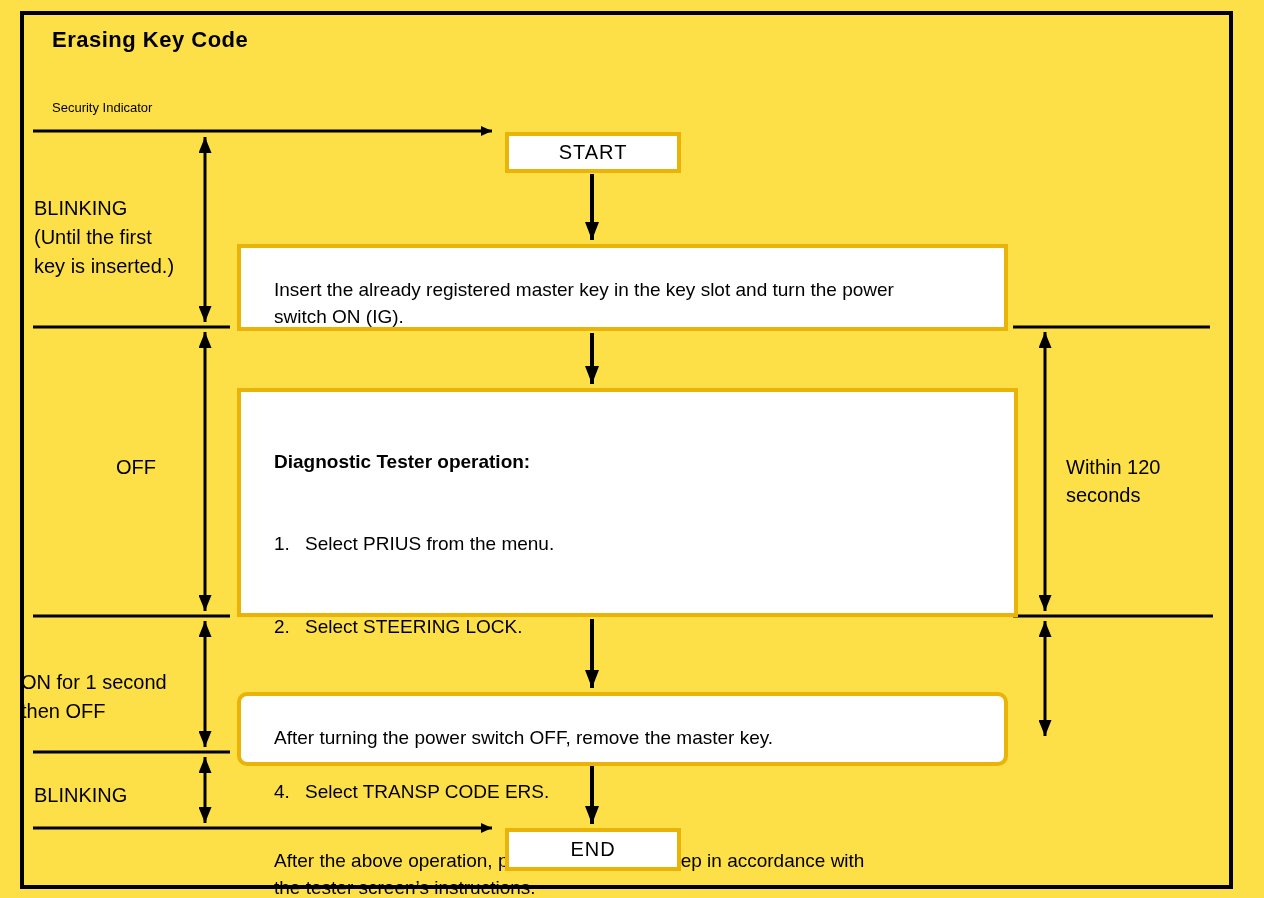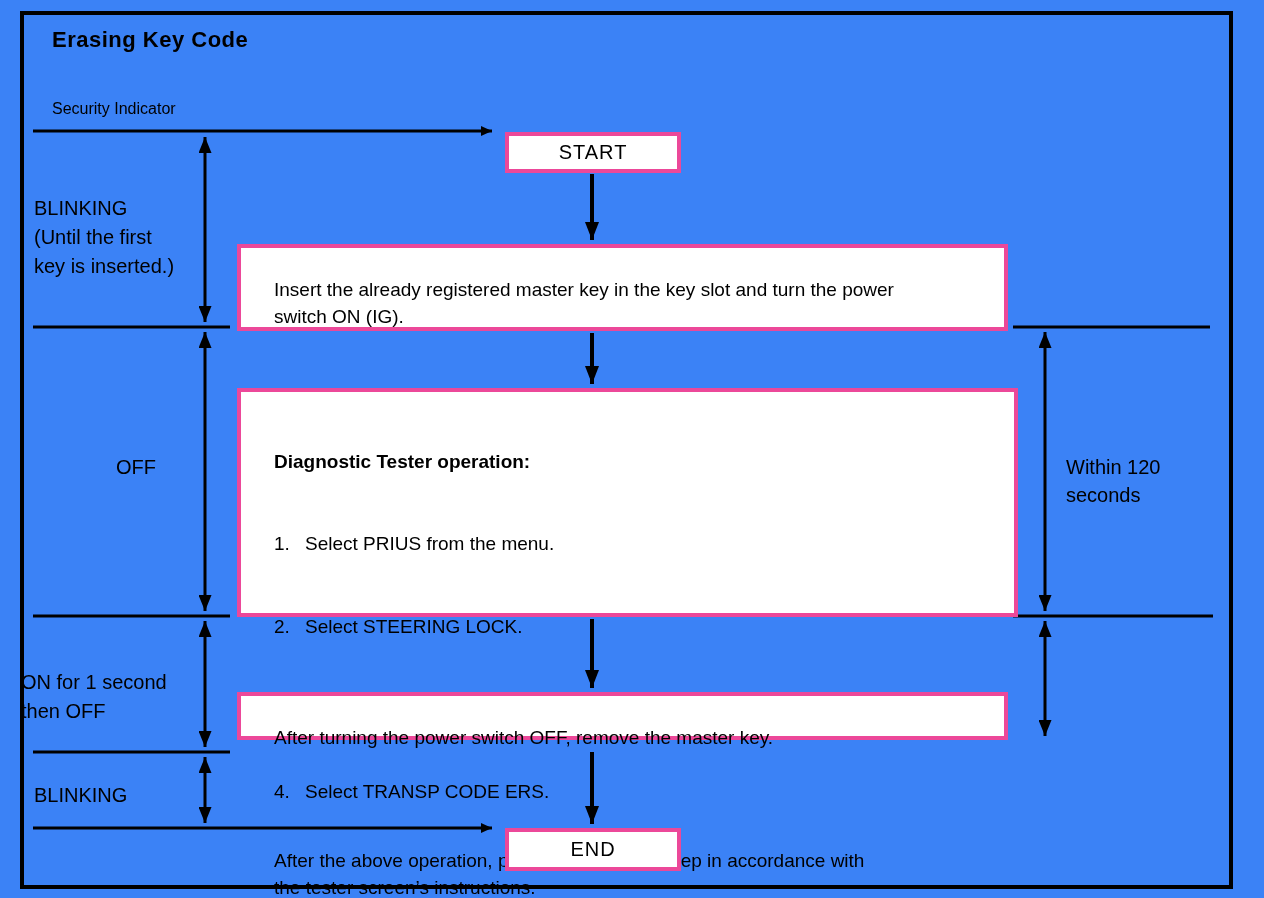--- a/index.html
+++ b/index.html
@@ -1,65 +1,65 @@
 <!DOCTYPE html>
 <html><head>
 <meta charset="utf-8">
 <style>
   html, body { margin: 0; padding: 0; background: #ffffff; }
   .stage {
     position: relative;
     width: 1264px;
     height: 898px;
-    background: #3b82f6;
+    background: #fde047;
     color: #000000;
     font-family: "Liberation Sans", sans-serif;
     overflow: hidden;
   }
   .frame {
     position: absolute;
     left: 20px; top: 11px;
     width: 1213px; height: 878px;
     border: 4px solid #000;
     box-sizing: border-box;
   }
   .overlay {
     position: absolute;
     left: 0; top: 0;
     width: 1264px; height: 898px;
     pointer-events: none;
   }
   .t { position: absolute; white-space: pre-line; }
   .title { left: 52px; top: 27px; font-size: 22px; font-weight: bold; letter-spacing: 0.5px; }
-  .sec-label { left: 52px; top: 100px; font-size: 16px; }
+  .sec-label { left: 52px; top: 100px; font-size: 13px; }
   .state { font-size: 20px; line-height: 29px; }
   .state-blinking-top { left: 34px; top: 194px; }
   .state-off { left: 76px; top: 453px; margin-left: 40px; }
   .state-on1s { left: 21px; top: 668px; }
   .state-blinking-bottom { left: 34px; top: 781px; }
   .annot { font-size: 20px; line-height: 28px; }
   .annot-120 { left: 1066px; top: 453px; }
   .annot-10 { left: 1066px; top: 641px; }
   .box {
     position: absolute;
-    border: 4px solid #ec4899;
+    border: 4px solid #eab308;
     box-sizing: border-box;
     background: #fff;
     font-size: 19px;
   }
   .terminal {
     display: flex; align-items: center; justify-content: center;
     font-size: 20px; letter-spacing: 1px;
   }
   .box-start { left: 505px; top: 132px; width: 176px; height: 41px; }
   .box-end   { left: 505px; top: 828px; width: 176px; height: 43px; justify-content: center; }
   .process { padding: 28px 28px 0 33px; line-height: 27px; white-space: pre-line; }
   .box-step1 { left: 237px; top: 244px; width: 771px; height: 87px; }
   .box-step2 { left: 237px; top: 388px; width: 781px; height: 229px; line-height: 27.5px; }
-  .box-step3 { left: 237px; top: 692px; width: 771px; height: 48px; }
+  .box-step3 { left: 237px; top: 692px; width: 771px; height: 74px; border-radius: 10px; }
   .step2-heading { font-weight: bold; }
   .li .num { display: inline-block; width: 31px; }
   .step2-note { margin-top: 14px; white-space: pre-line; }
 </style>
 </head>
 <body>
 
 <div class="stage">
 
   <div class="frame"></div>

